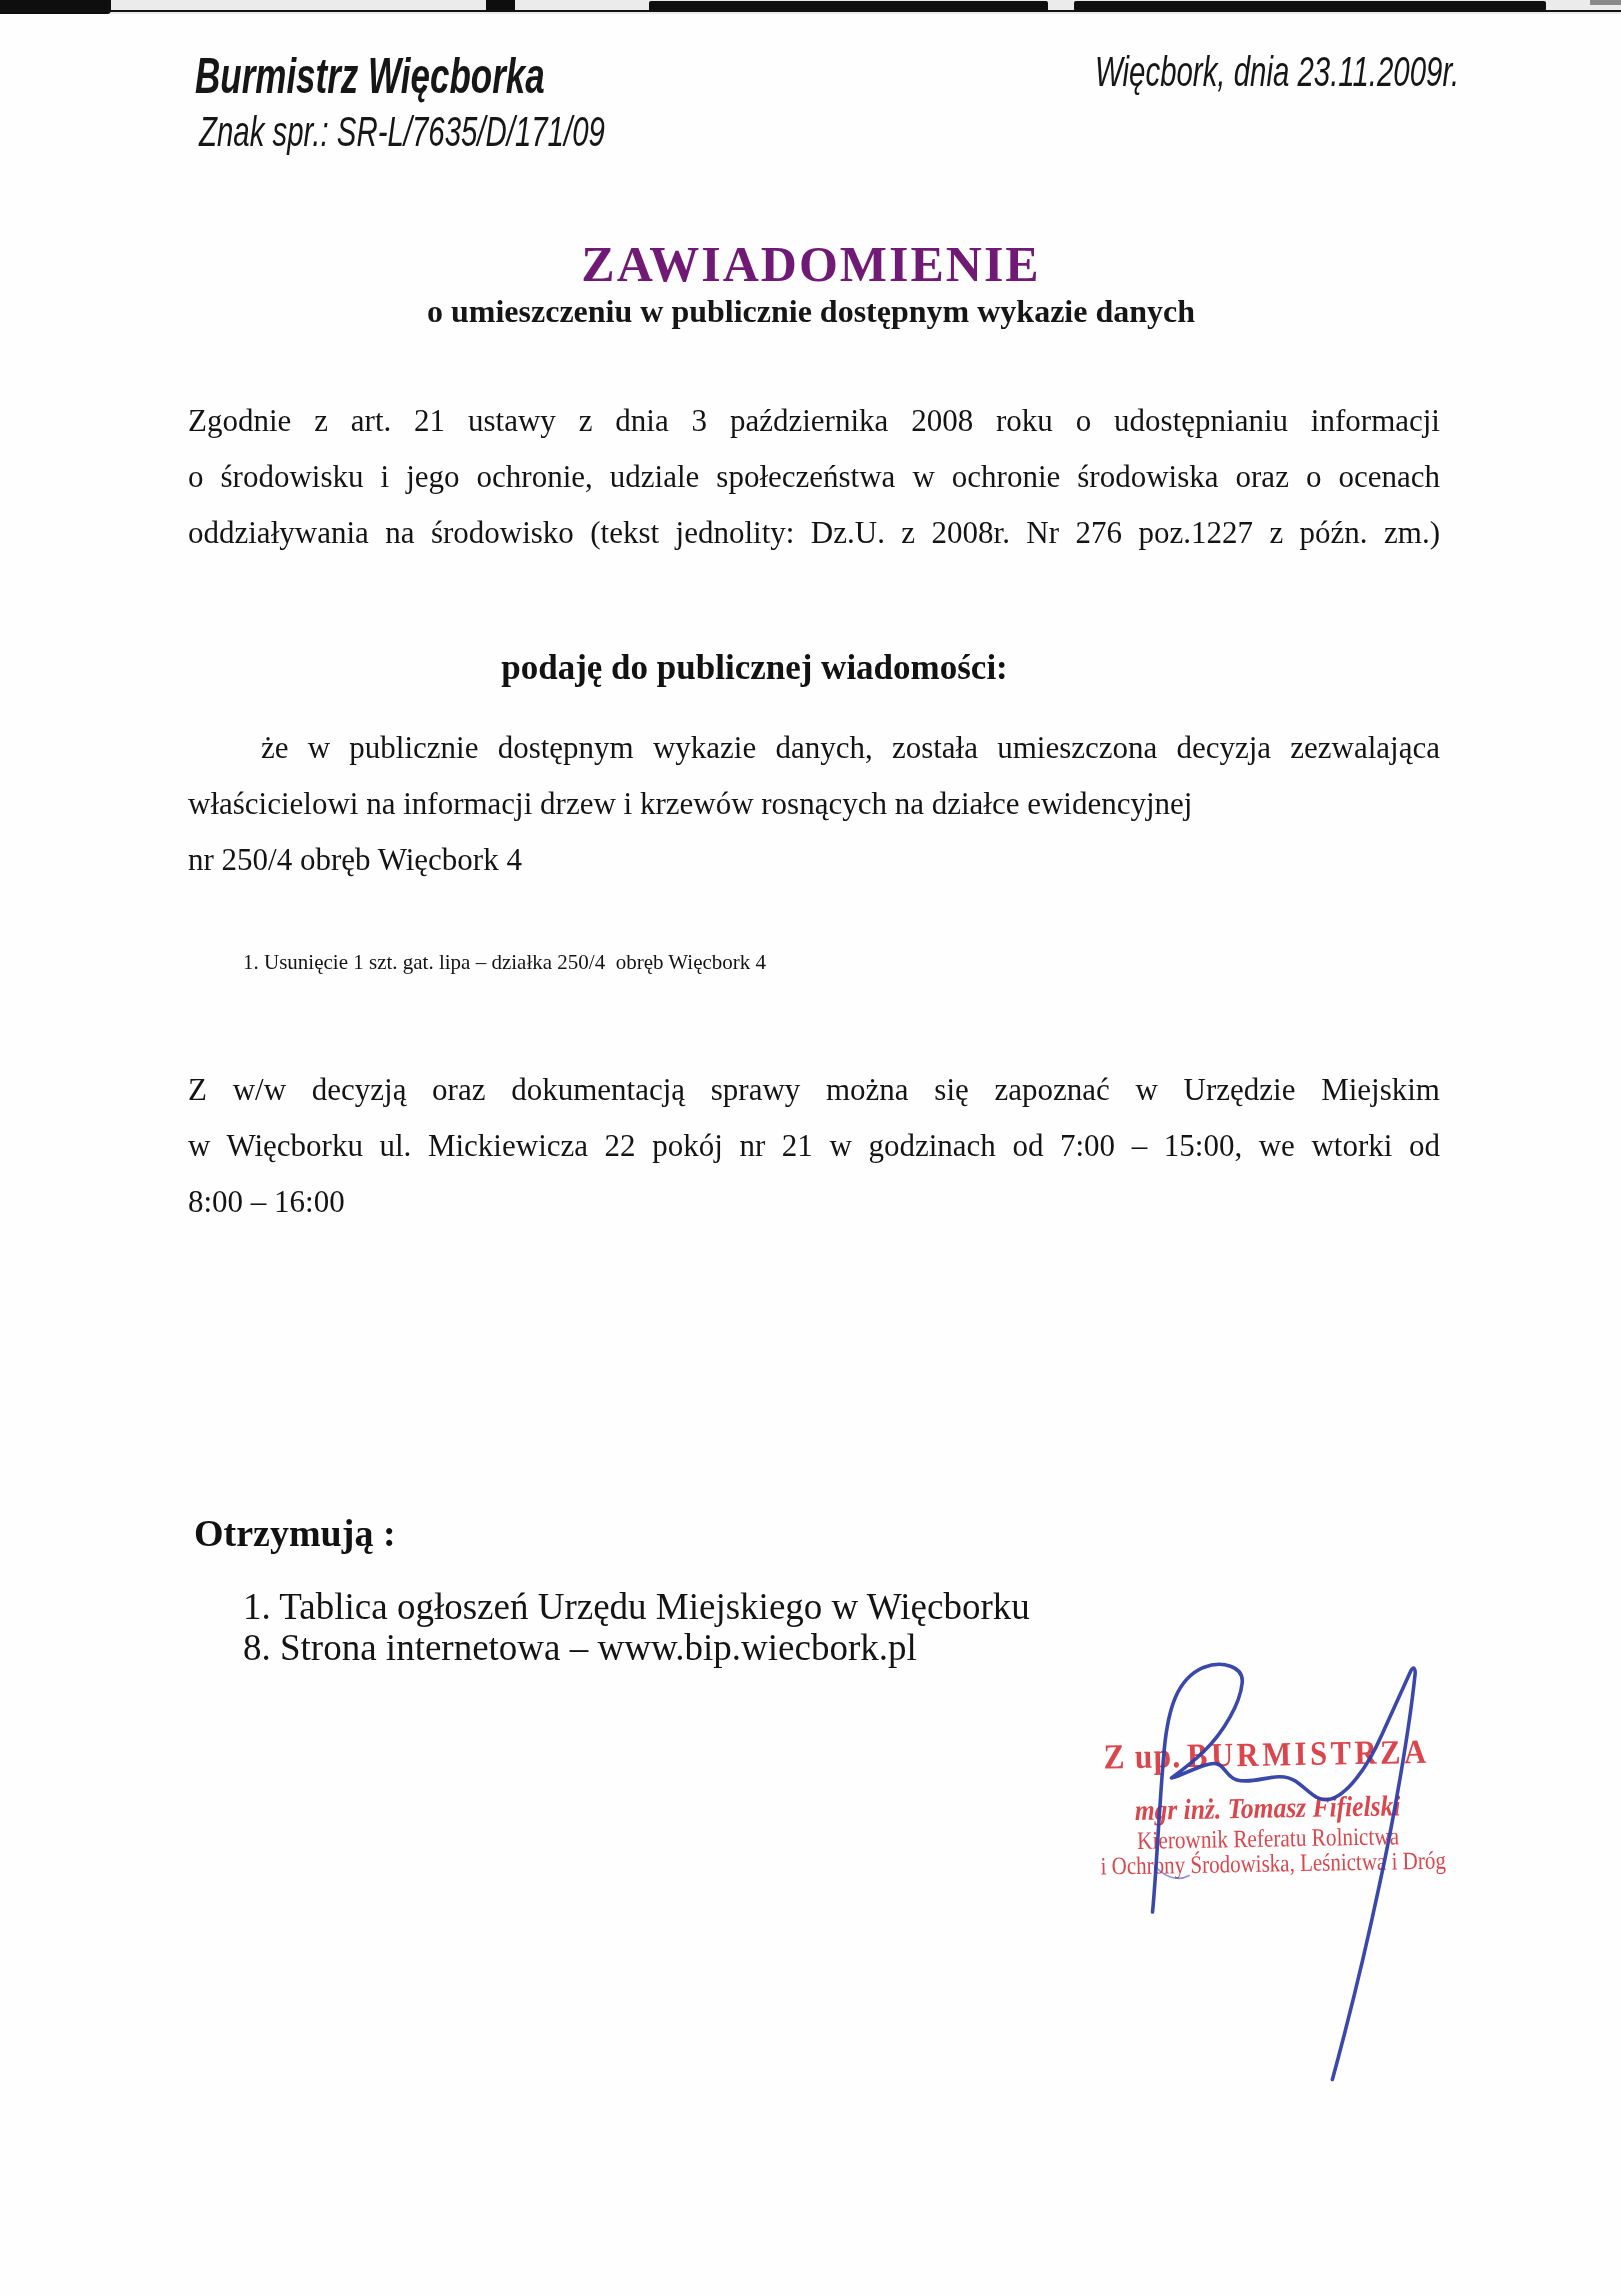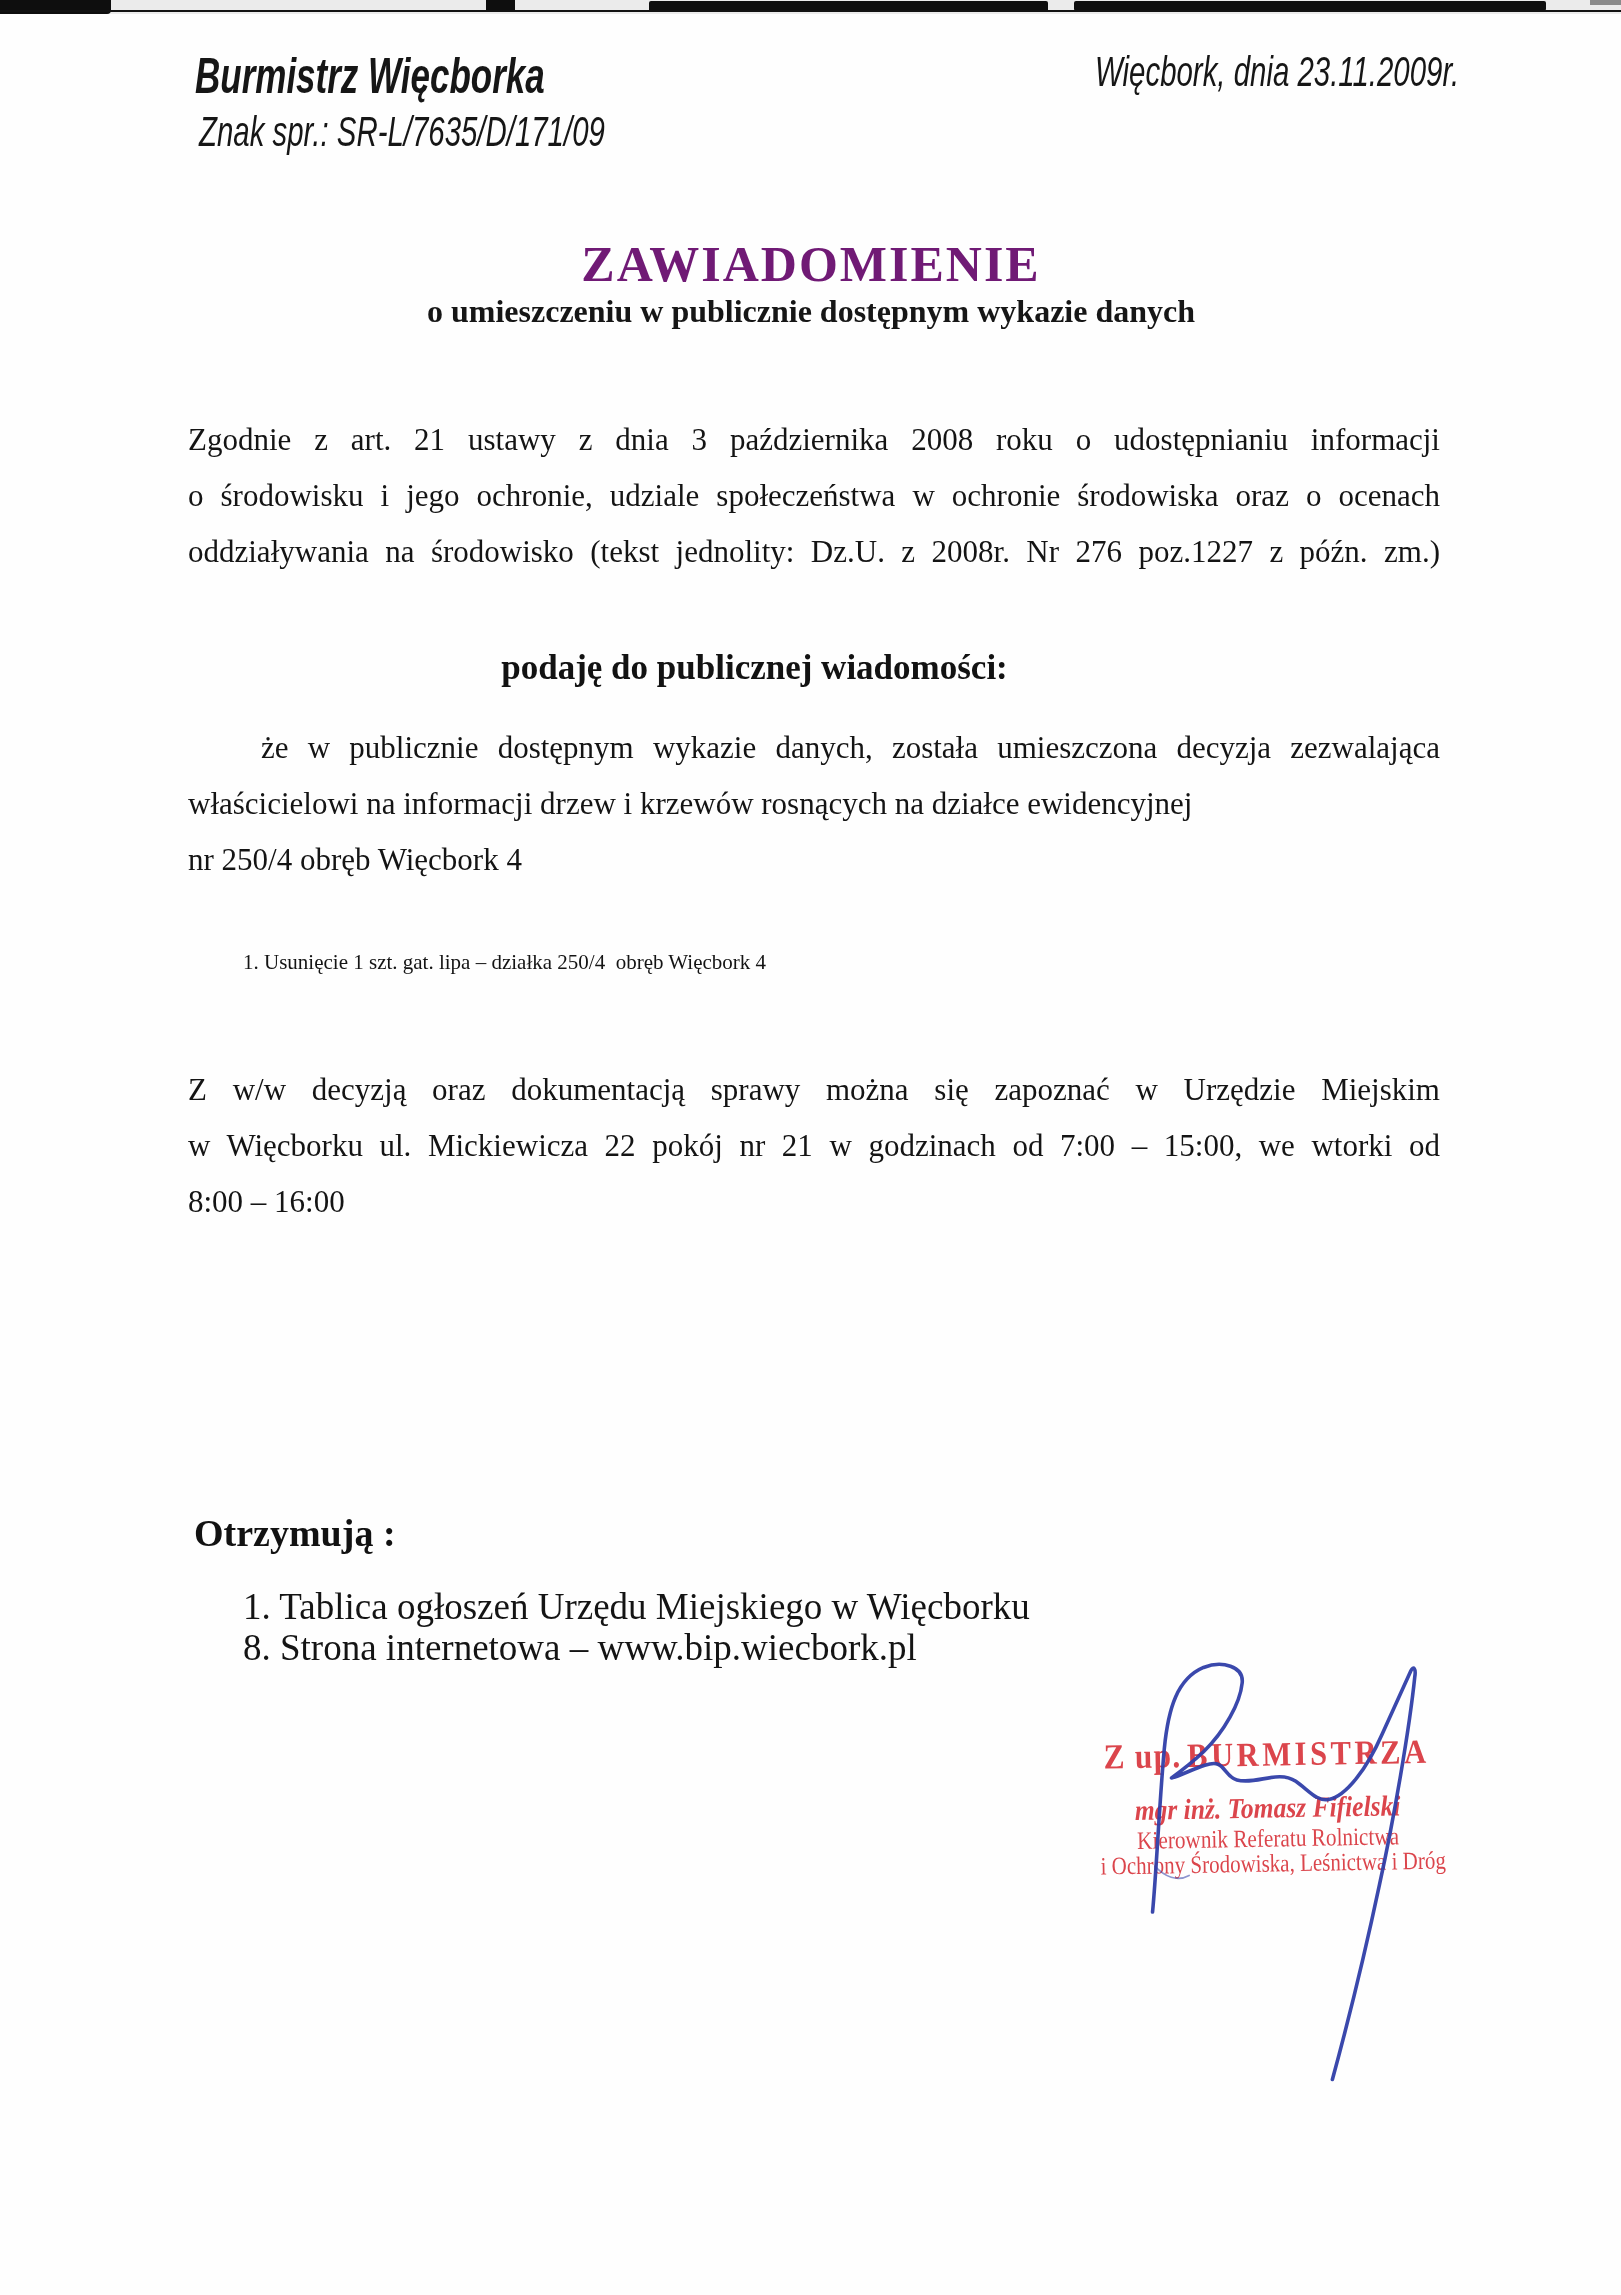--- a/index.html
+++ b/index.html
@@ -51,21 +51,21 @@
   }
   .subtitle{
     position:absolute;left:0;top:292px;width:1622px;
     text-align:center;font-weight:700;font-size:32px;line-height:1.2;color:#161616;
   }
   
   .block{position:absolute;left:188px;width:1252px;font-size:31px;color:#141414;}
   .bline{line-height:56px;white-space:pre-wrap;}
   .just{text-align:justify;text-align-last:justify;}
   .indent{text-indent:73px;}
-  .legal{top:412px;}
+  .legal{top:393px;}
   .announce-head{
     position:absolute;left:0;top:647px;width:1509px;
     text-align:center;font-weight:700;font-size:35px;line-height:1.2;color:#121212;
   }
   .announce{top:720px;}
   .tree-item{
     position:absolute;left:243px;top:949px;
     font-size:21px;line-height:1.25;white-space:pre-wrap;color:#141414;
   }
   .visit{top:1062px;}

